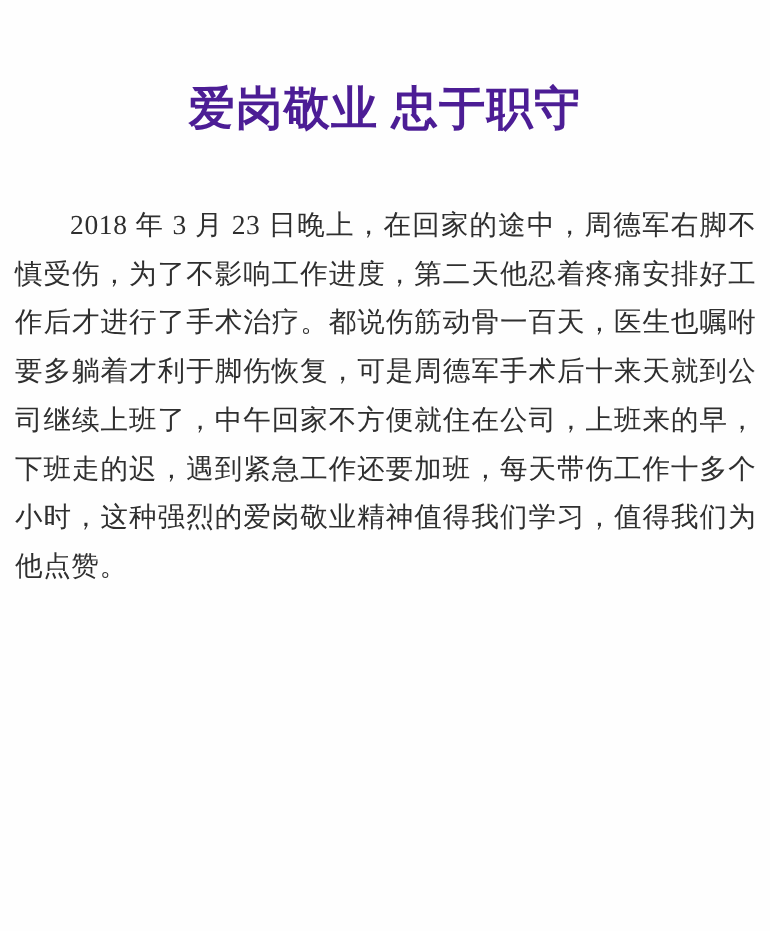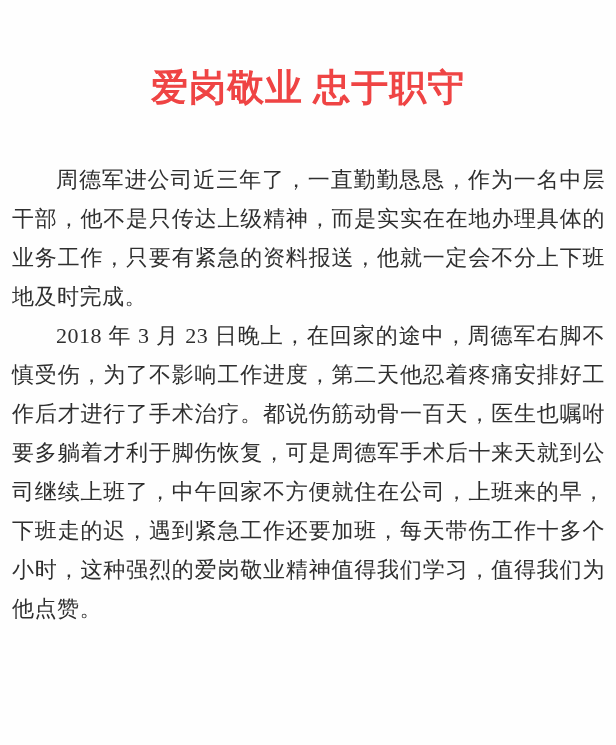--- a/index.html
+++ b/index.html
@@ -19,21 +19,21 @@
     font-family: "Liberation Serif", "DejaVu Serif", serif;
   }
   .doc-title {
     margin: 0;
     padding-top: 68px;
     font-size: 37px;
     line-height: 39px;
     font-weight: bold;
     text-align: center;
     letter-spacing: 1px;
-    color: #ef4444;
+    color: #4c1d95;
     font-family: "Liberation Serif", "DejaVu Serif", serif;
   }
   .doc-content {
     margin: 53px 11px 0 12px;
     font-size: 22px;
     line-height: 39px;
     color: #2f2f2f;
   }
   .doc-content p {
     margin: 0;
@@ -43,16 +43,15 @@
     letter-spacing: 0.5px;
     word-break: break-all;
   }
 </style>
 </head>
 <body>
 
 <div class="page">
   <h1 class="doc-title">爱岗敬业 忠于职守</h1>
   <div class="doc-content">
-    <p>周德军进公司近三年了，一直勤勤恳恳，作为一名中层干部，他不是只传达上级精神，而是实实在在地办理具体的业务工作，只要有紧急的资料报送，他就一定会不分上下班地及时完成。</p>
     <p>2018 年 3 月 23 日晚上，在回家的途中，周德军右脚不慎受伤，为了不影响工作进度，第二天他忍着疼痛安排好工作后才进行了手术治疗。都说伤筋动骨一百天，医生也嘱咐要多躺着才利于脚伤恢复，可是周德军手术后十来天就到公司继续上班了，中午回家不方便就住在公司，上班来的早，下班走的迟，遇到紧急工作还要加班，每天带伤工作十多个小时，这种强烈的爱岗敬业精神值得我们学习，值得我们为他点赞。</p>
   </div>
 </div>
 
 </body></html>

